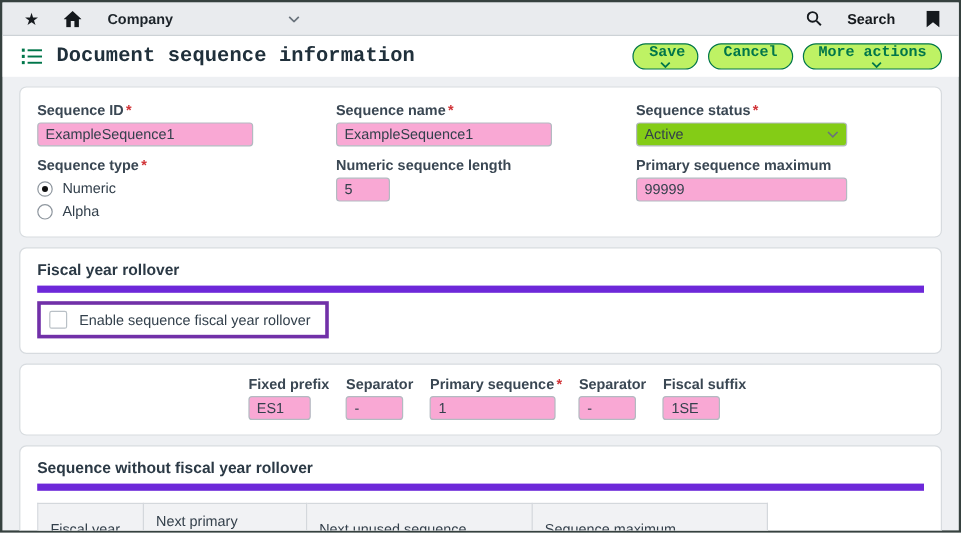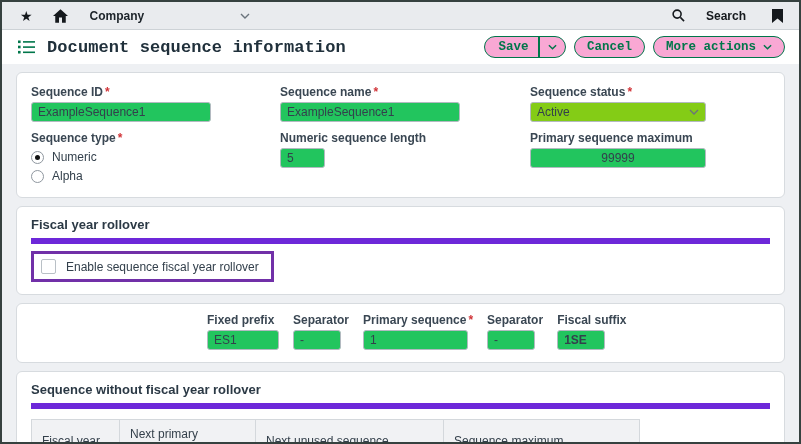--- a/index.html
+++ b/index.html
@@ -40,23 +40,24 @@
     padding:0 14px 0 16px;
     font-family:Liberation Mono, monospace;
   }
   .pagehead .list-icon { display:flex; margin-right:12px; cursor:pointer; }
   .pagehead h1 { font-size:17px; font-weight:bold; color:#20303b; letter-spacing:.1px; }
   .pagehead .spacer { flex:1; }
   .btn-row { display:flex; align-items:center; gap:8px; }
   .pill {
     display:flex; align-items:center; height:22px;
     border:1.5px solid #00764a; border-radius:12px;
-    background:#f9a8d4; color:#00764a;
+    background:#bef264; color:#00764a;
     font-size:12.5px; font-weight:bold; cursor:pointer;
     padding:0 12px;
+    flex-direction:column;
   }
   .pill.split { padding:0; }
   .pill.split .main { padding:0 10px 0 13px; }
   .pill.split .divider { width:1.5px; height:100%; background:#00764a; }
   .pill.split .caret-zone { padding:0 8px; display:flex; align-items:center; height:100%; }
   .pill .caret { margin-left:7px; display:flex; }
 
   
   .content { padding:8px 14px 0 14px; }
   .card {
@@ -64,21 +65,21 @@
     margin-bottom:8px;
   }
   .card.fields { padding:12px 14px 14px 14px; }
   .grid3 { display:grid; grid-template-columns:249px 250px 1fr; row-gap:9px; }
 
   .fld-label { font-size:12px; color:#3a4753; font-weight:bold; margin-bottom:3px; display:block; }
   .fld-label .req { color:#d13438; margin-left:2px; }
   .tbx {
     height:20px; border:1px solid #b3bac1; border-radius:3px;
     font-size:12px; color:#33404c; padding:0 6px;
-    font-family:"Liberation Sans", sans-serif; background:#22c55e;
+    font-family:"Liberation Sans", sans-serif; background:#f9a8d4;
   }
   .sel {
     height:20px; border:1px solid #b3bac1; border-radius:3px;
     font-size:12px; color:#33404c; padding:0 6px; background:#84cc16;
     display:flex; align-items:center; justify-content:space-between; cursor:pointer;
   }
 
   .radio-row { display:flex; align-items:center; margin-top:5px; cursor:pointer; }
   .radio {
     width:13px; height:13px; border-radius:50%;
@@ -100,24 +101,24 @@
   .checkbox {
     width:15px; height:15px; border:1px solid #b9c0c6; border-radius:2px;
     background:#fff; cursor:pointer;
   }
   .cb-label { font-size:12px; color:#33404c; margin-left:10px; }
 
   
   .card.format { padding:9px 14px 12px 14px; }
   .fmt-row { display:flex; gap:14px; margin-left:176px; }
   .fmt-field .fld-label { margin-bottom:3px; white-space:nowrap; }
-  .fmt-prefix .tbx { width:72px; }
+  .fmt-prefix .tbx { width:52px; }
   .fmt-sep .tbx { width:48px; }
   .fmt-primary .tbx { width:105px; }
-  .fmt-suffix .tbx { width:48px;font-weight:bold; }
+  .fmt-suffix .tbx { width:48px; }
 
   
   .card.tablecard { padding:10px 14px 18px 14px; }
   table.seq { border-collapse:collapse; margin-top:10px; font-size:12px; }
   table.seq th, table.seq td {
     border:1px solid #d4d8dc; text-align:left;
     padding:7px 10px; color:#33404c; font-weight:normal;
   }
   table.seq th { background:#f1f2f4; color:#333f4a; }
   table.seq th .req { color:#d13438; margin-left:2px; }
@@ -228,21 +229,21 @@
             <span class="radio"></span>
             <span class="rlabel">Alpha</span>
           </div>
         </div>
         <div>
           <span class="fld-label">Numeric sequence length</span>
           <input class="tbx" style="width: 45px;" value="5">
         </div>
         <div>
           <span class="fld-label">Primary sequence maximum</span>
-          <input class="tbx" style="width: 176px; text-align: center;" value="99999">
+          <input class="tbx" style="width: 176px;" value="99999">
         </div>
       </div>
     </div>
 
     <div class="card section">
       <div class="sec-title">Fiscal year rollover</div>
       <div class="highlight-box">
         <span class="checkbox"></span>
         <span class="cb-label">Enable sequence fiscal year rollover</span>
       </div>

